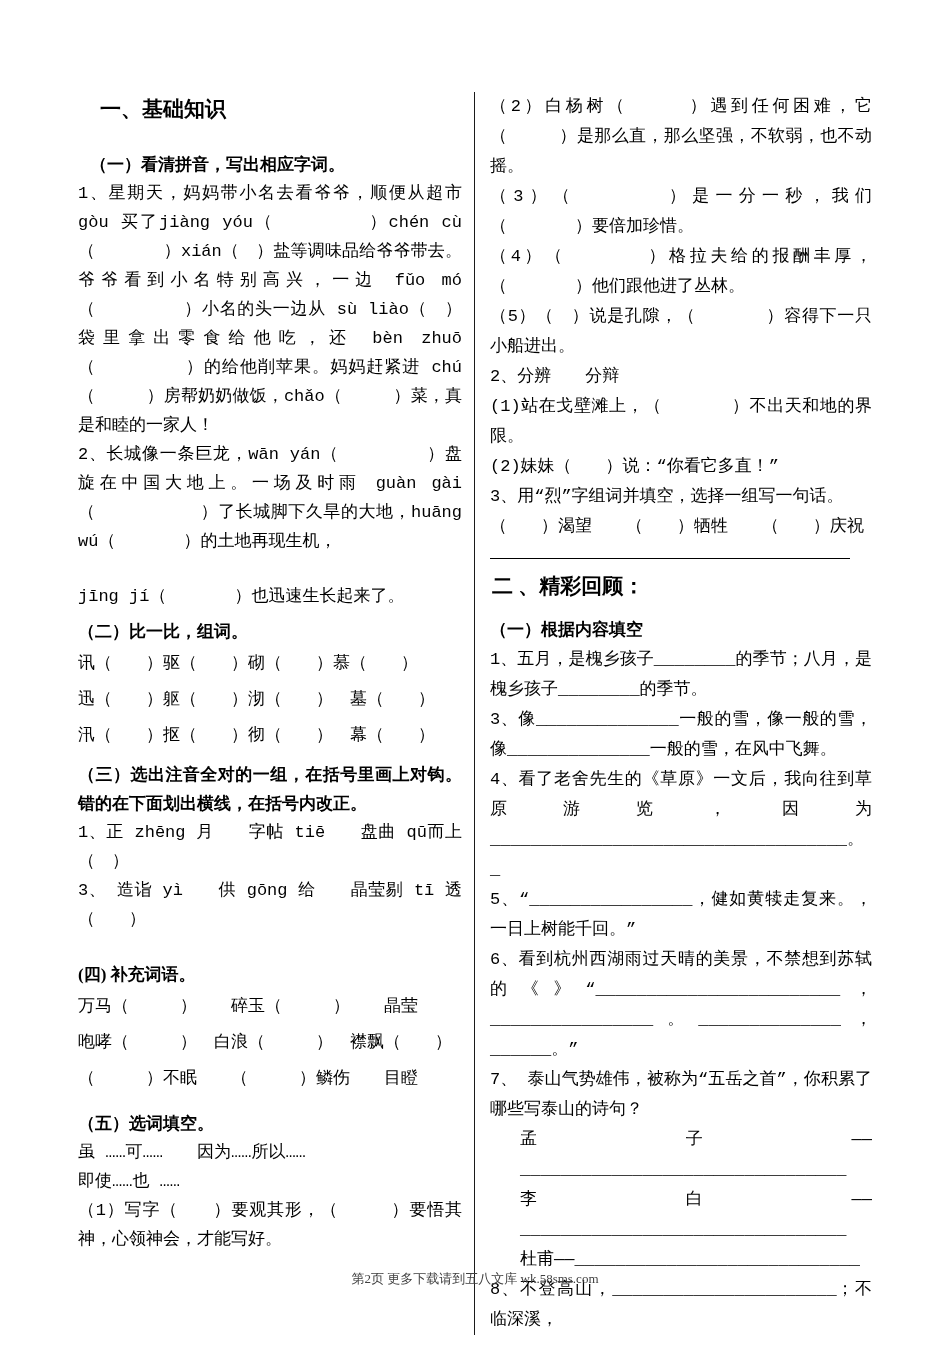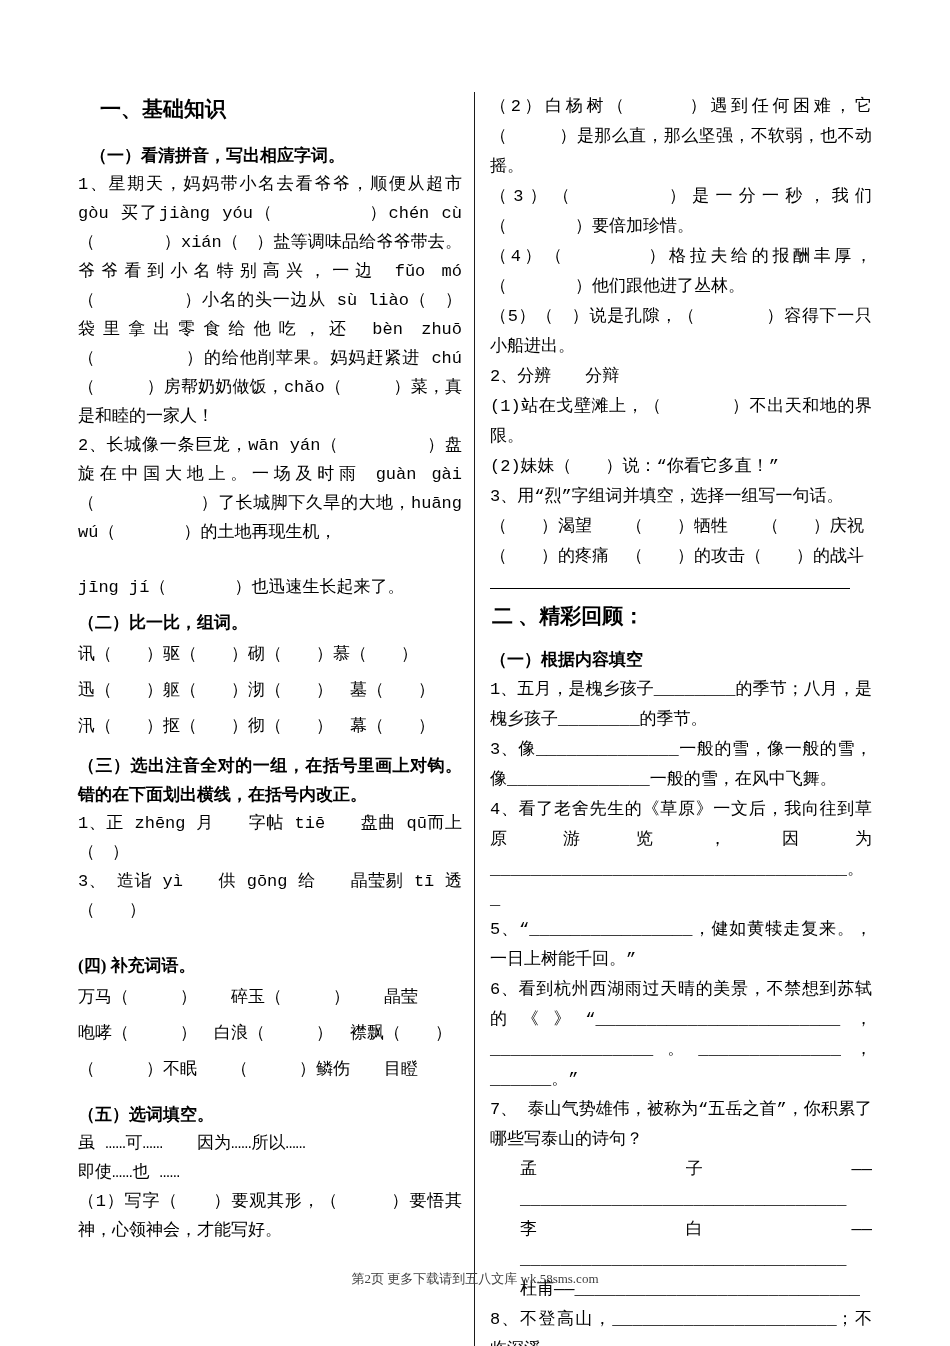--- a/index.html
+++ b/index.html
@@ -15,21 +15,21 @@
     padding: 92px 78px 0 78px;
     overflow: hidden;
   }
   .columns { display: flex; align-items: stretch; }
   .col { font-size: 17px; }
   .col-left  { width: 396px; padding-right: 12px; line-height: 29px; }
   .col-divider { width: 1px; background: #1a1a1a; }
   .col-right { width: 397px; padding-left: 15px; line-height: 30px; }
   .para { text-align: justify; font-family: Liberation Mono, monospace; }
   .sub { font-weight: 700; text-align: justify; }
-  .h1 { font-size: 21px; font-weight: 700; line-height: 34px; margin-left: 22px; margin-bottom: 15px; }
+  .h1 { font-size: 21px; font-weight: 700; line-height: 34px; margin-left: 22px; margin-bottom: 24px; }
   .col-right .h1 { margin-left: 2px; margin-top: 6px; margin-bottom: 12px; }
   .loose { line-height: 36px; }
   .gap-lg { margin-top: 26px; }
   .gap-md { margin-top: 12px; }
   .gap-sm { margin-top: 6px; }
   .indent { padding-left: 30px; }
   .indent-sm { padding-left: 12px; }
   .rule { border: 0; border-top: 1px solid #000; margin: 16px 22px 10px 0; }
   .footer {
     position: absolute; left: 0; right: 0; bottom: 58px;
@@ -76,21 +76,20 @@
       <p class="para">（3）（　　　　）是一分一秒，我们（　　　　）要倍加珍惜。</p>
       <p class="para">（4）（　　　　）格拉夫给的报酬丰厚，（　　　　）他们跟他进了丛林。</p>
       <p class="para">（5）（　）说是孔隙，（　　　　）容得下一只小船进出。</p>
 
       <p class="para">2、分辨　　分辩</p>
       <p class="para">(1)站在戈壁滩上，（　　　　）不出天和地的界限。</p>
       <p class="para">(2)妹妹（　　）说：“你看它多直！”</p>
 
       <p class="para">3、用“烈”字组词并填空，选择一组写一句话。</p>
       <p class="para">（　　）渴望　　（　　）牺牲　　（　　）庆祝</p>
-      <p class="para">（　　）的疼痛　（　　）的攻击（　　）的战斗</p>
 
       <hr class="rule">
 
       <div class="h1">二 、精彩回顾：</div>
       <div class="sub">（一）根据内容填空</div>
 
       <p class="para">1、五月，是槐乡孩子________的季节；八月，是槐乡孩子________的季节。</p>
       <p class="para">3、像______________一般的雪，像一般的雪，像______________一般的雪，在风中飞舞。</p>
       <p class="para">4、看了老舍先生的《草原》一文后，我向往到草原游览，因为___________________________________。</p>
       <p class="para">_</p>

